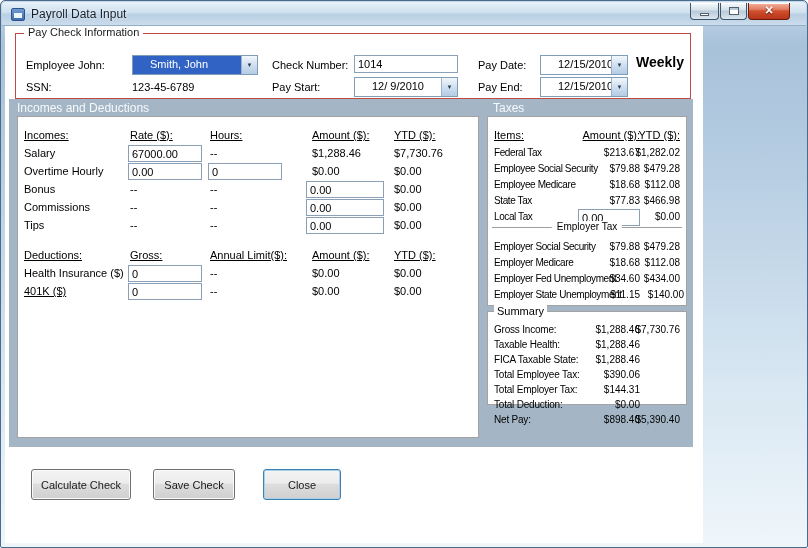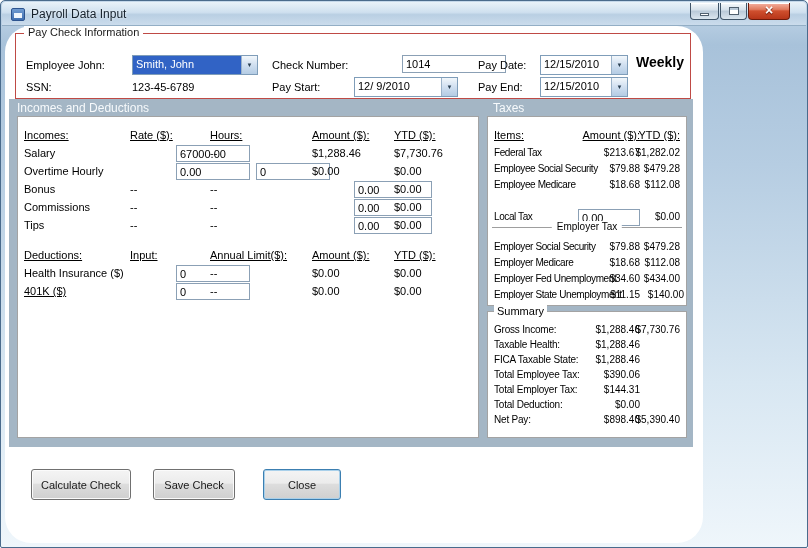--- a/index.html
+++ b/index.html
@@ -42,49 +42,49 @@
     width: 42px; color: #fff;
     background: linear-gradient(180deg, #f5b3a3, #e07b5f 40%, #cf4f2e 50%, #b73519);
     border-color: #6e1a0a;
     font-size: 14px; font-weight: bold; text-shadow: 0 1px 1px #5a1005;
   }
   .glyph-min { width: 9px; height: 3px; background: #fff; border: 1px solid #50606f; margin-top: 6px; }
   .glyph-max { width: 10px; height: 8px; background: #fff; border: 1px solid #50606f; box-shadow: inset 0 2px 0 #b9c9d8; }
   .winbtn.close span { margin-top: -2px; }
 
   
-  #client { position: absolute; left: 4px; top: 25px; width: 698px; bottom: 4px; background: #ffffff; border-radius: 26px; }
+  #client { position: absolute; left: 4px; top: 25px; width: 698px; bottom: 4px; background: #ffffff; }
 
   
   #paycheck-group { position: absolute; left: 10px; top: 7px; width: 676px; height: 66px; border: 1px solid #bf4a45; }
   #paycheck-group .group-title { position: absolute; top: -8px; left: 8px; background: #fff; padding: 0 4px; font-size: 11px; color: #1a1a1a; white-space: nowrap; }
   .lbl { position: absolute; white-space: nowrap; font-size: 11px; }
   .static-val { position: absolute; white-space: nowrap; font-size: 11px; }
   .tb {
     position: absolute; border: 1px solid #8ba0b5; background: #fff; color: #000;
-    height: 18px; font-family: "Liberation Sans", sans-serif; font-size: 11px; padding: 0 3px; margin-left: 48px;
+    height: 18px; font-family: "Liberation Sans", sans-serif; font-size: 11px; padding: 0 3px;
   }
   .combo { position: absolute; height: 20px; background: #fff; border: 1px solid #7f9db9; display: flex; cursor: default; }
-  .combo .val { flex: 1; padding: 2px 3px; font-size: 11px; white-space: nowrap; overflow: hidden; }
+  .combo .val { flex: 1; padding: 2px 17px; font-size: 11px; white-space: nowrap; overflow: hidden; }
   .combo.selected .val { background: #3163c5; color: #fff; }
   .combo .drop {
     width: 16px; border-left: 1px solid #9cb3c9;
     background: linear-gradient(180deg, #f2f7fb, #d0dff0 50%, #b4cce4);
     display: flex; align-items: center; justify-content: center;
     font-size: 6px; color: #2c4154;
   }
   #frequency-label { position: absolute; left: 620px; top: 20px; font-size: 14px; font-weight: bold; white-space: nowrap; }
 
   
   #sections-panel { position: absolute; left: 4px; top: 73px; width: 684px; height: 348px; background: #a4b6c5; }
   .panel-header { position: absolute; top: 2px; font-size: 12px; color: #f7fafc; white-space: nowrap; }
   .wbox { position: absolute; background: #fff; border: 1px solid #a3a3a3; }
   #incomes-box { left: 8px; top: 17px; width: 462px; height: 322px; }
   #taxes-box { left: 478px; top: 17px; width: 200px; height: 190px; }
-  #summary-box { left: 478px; top: 212px; width: 200px; height: 127px; }
+  #summary-box { left: 478px; top: 212px; width: 200px; height: 94px; }
   #summary-box .group-title { position: absolute; top: -7px; left: 6px; background: #fff; padding: 0 3px; font-size: 11px; white-space: nowrap; }
 
   .trow { position: absolute; left: 0; right: 0; height: 16px; }
   .cell { position: absolute; top: 0; white-space: nowrap; font-size: 11px; }
   .u { text-decoration: underline; }
   .cell-input { position: absolute; top: -2px; height: 17px; }
   .tx-label { font-size: 10px; letter-spacing: -0.4px; }
   .sm-label { font-size: 10px; letter-spacing: -0.2px; }
   .ra { font-size: 10px; }
 
@@ -209,21 +209,21 @@
         <div class="trow" style="top:102px">
           <span class="cell" style="left:6px">Tips</span>
           <span class="cell" style="left:112px">--</span>
           <span class="cell" style="left:192px">--</span>
           <input class="tb cell-input" style="left: 288px; width: 78px;" value="0.00">
           <span class="cell" style="left:376px">$0.00</span>
         </div>
 
         <div class="trow" style="top:132px">
           <span class="cell u" style="left:6px">Deductions:</span>
-          <span class="cell u" style="left:112px">Input:</span>
+          <span class="cell u" style="left:112px">Gross:</span>
           <span class="cell u" style="left:192px">Annual Limit($):</span>
           <span class="cell u" style="left:294px">Amount ($):</span>
           <span class="cell u" style="left:376px">YTD ($):</span>
         </div>
 
         <div class="trow" style="top:150px">
           <span class="cell" style="left:6px">Health Insurance ($)</span>
           <input class="tb cell-input" style="left: 110px; width: 74px;" value="0">
           <span class="cell" style="left:192px">--</span>
           <span class="cell" style="left:294px">$0.00</span>
@@ -254,20 +254,25 @@
         <div class="trow" style="top:46px">
           <span class="cell tx-label" style="left:6px">Employee Social Security</span>
           <span class="cell ra" style="right:46px">$79.88</span>
           <span class="cell ra" style="right:6px">$479.28</span>
         </div>
         <div class="trow" style="top:62px">
           <span class="cell tx-label" style="left:6px">Employee Medicare</span>
           <span class="cell ra" style="right:46px">$18.68</span>
           <span class="cell ra" style="right:6px">$112.08</span>
         </div>
+        <div class="trow" style="top:78px">
+          <span class="cell tx-label" style="left:6px">State Tax</span>
+          <span class="cell ra" style="right:46px">$77.83</span>
+          <span class="cell ra" style="right:6px">$466.98</span>
+        </div>
 
         <div class="trow" style="top:94px">
           <span class="cell tx-label" style="left:6px">Local Tax</span>
           <input class="tb cell-input" style="right: 46px; width: 62px;" value="0.00">
           <span class="cell ra" style="right:6px">$0.00</span>
         </div>
 
         <div class="sep-line" style="top:110px"></div>
         <div class="sep-text">Employer Tax</div>
 

